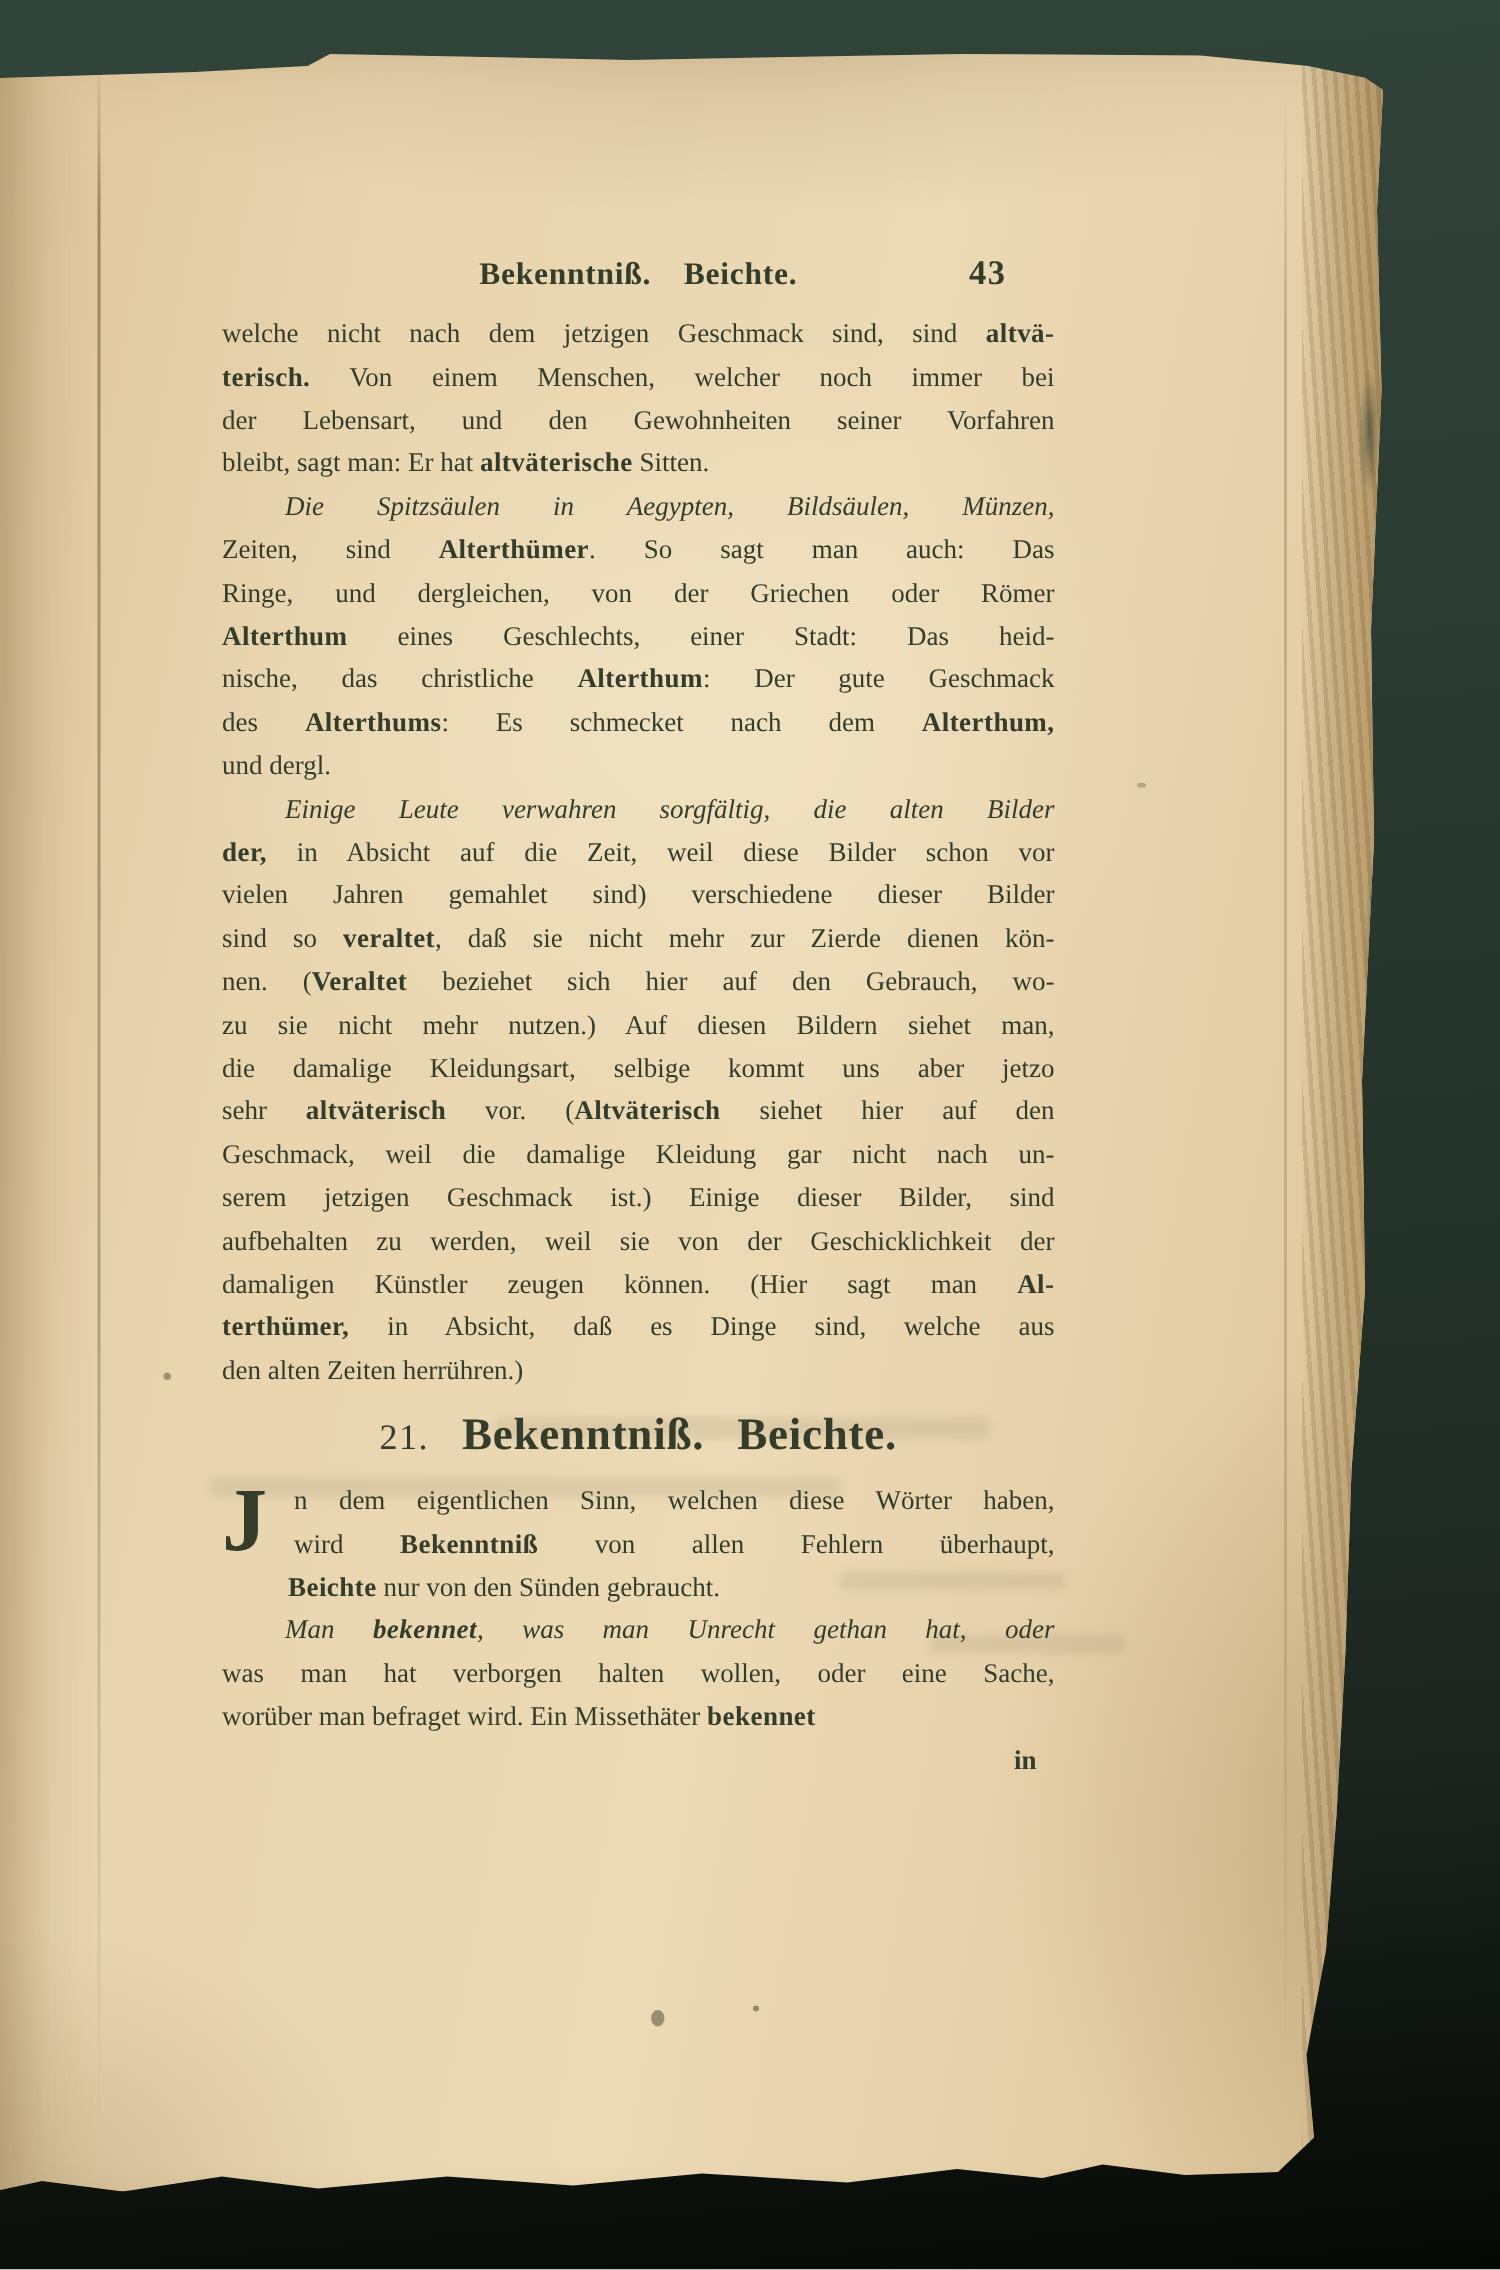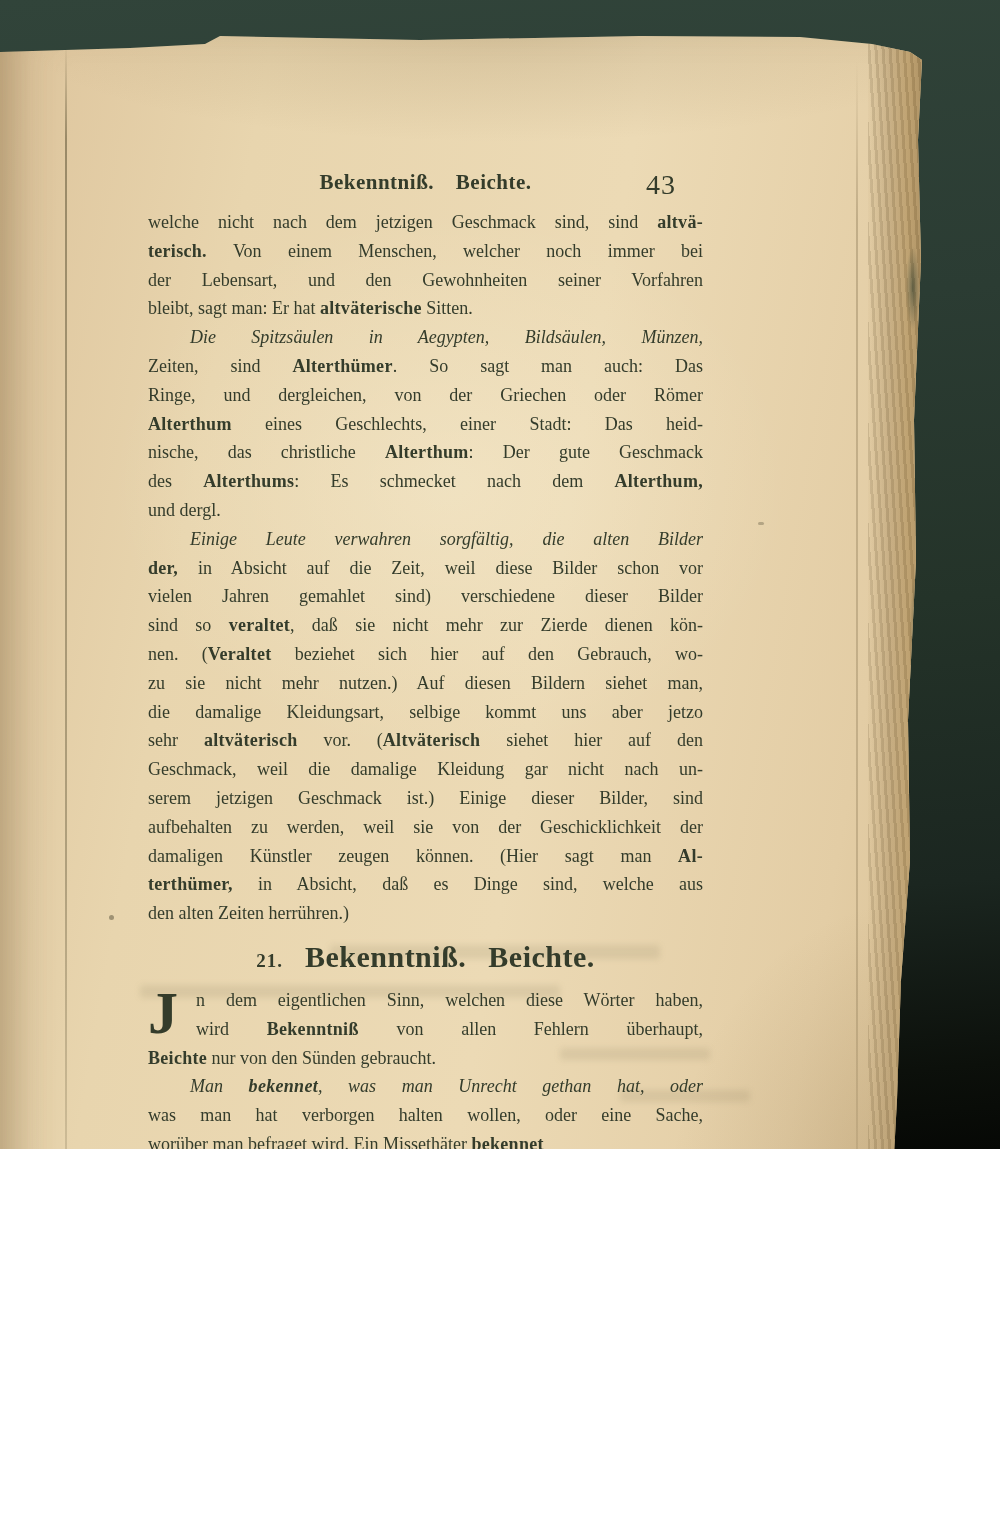--- a/index.html
+++ b/index.html
@@ -1,18 +1,18 @@
 <!DOCTYPE html>
 <html><head>
 <meta charset="utf-8">
 <style>
   html,body{margin:0;padding:0;}
   #stage{
     position:relative;
-    width:1000px;height:1149px;
+    width:1000px;height:1513px;
     overflow:hidden;
     background:linear-gradient(175deg,#31443a 0%,#2b3c33 30%,#243329 55%,#1b2620 78%,#0c100b 93%,#060805 100%);
     font-family:"Liberation Serif","DejaVu Serif",serif;
   }
   
   #page{
     position:absolute;left:0;top:0;width:1000px;height:1513px;
     clip-path:polygon(0px 52px,130px 48px,205px 44px,220px 36px,420px 40px,640px 36px,800px 37px,872px 44px,910px 52px,922px 60px,
       918px 140px,921px 260px,914px 420px,916px 560px,908px 720px,910px 860px,901px 980px,897px 1100px,891px 1210px,884px 1300px,
       871px 1370px,876px 1425px,852px 1448px,790px 1450px,735px 1443px,695px 1452px,638px 1446px,565px 1455px,468px 1449px,
@@ -49,37 +49,37 @@
   #text-column{
     position:absolute;left:148px;top:165px;width:555px;
     color:#343c2b;
   }
   .running-head{
     height:43px;line-height:34px;text-align:center;
     font-weight:bold;font-size:21px;word-spacing:16px;letter-spacing:0.5px;
   }
   .folio{
     position:absolute;left:498px;top:4px;
-    font-weight:normal;font-size:28px;letter-spacing:1px;
+    font-weight:bold;font-size:23px;letter-spacing:1px;
   }
   .para{font-size:18px;}
   .line{
     height:28.8px;line-height:28.8px;
     text-align:justify;text-align-last:justify;
     overflow:visible;white-space:nowrap;
   }
   .line.last{text-align-last:left;}
   .indent .line:first-child{padding-left:42px;font-style:italic;}
   .line b{font-weight:bold;letter-spacing:0.3px;}
   .section-heading{
     height:58px;padding-top:4px;box-sizing:border-box;
     text-align:center;font-size:30px;font-weight:bold;line-height:50px;
     word-spacing:14px;letter-spacing:0.5px;
   }
-  .section-number{font-size:19px;font-weight:bold;letter-spacing:1px;word-spacing:2px;}
+  .section-number{font-size:24px;font-weight:normal;letter-spacing:1px;word-spacing:2px;}
   .dropcap{
     float:left;width:48px;height:56px;
     font-size:60px;line-height:54px;font-weight:bold;
     text-align:left;
   }
   .catchword-row{height:28.8px;line-height:28.8px;text-align:right;padding-right:12px;font-size:18px;font-weight:bold;}
   
   .ghost{position:absolute;background:rgba(108,98,66,0.12);filter:blur(3px);border-radius:4px;}
   .speck{position:absolute;border-radius:50%;background:#55503a;}
 </style>
@@ -141,21 +141,21 @@
           <div class="line last"><span>den alten Zeiten herrühren.)</span></div>
         </div>
 
       <div class="section-heading">
         <span class="section-number">21.</span>
         <span>Bekenntniß. Beichte.</span>
       </div>
 
       <div class="para">
         <span class="dropcap">J</span>
-        <span style="display:block;">
+        <span style="display:block;margin-left:44px;">
             <div class="line"><span>n dem eigentlichen Sinn, welchen diese Wörter haben,</span></div>
             <div class="line"><span>wird </span><b>Bekenntniß</b><span> von allen Fehlern überhaupt,</span></div>
             <div class="line last"><b>Beichte</b><span> nur von den Sünden gebraucht.</span></div>
           </span>
       </div>
 
       <div class="para indent">
           <div class="line"><span>Man </span><b>bekennet</b><span>, was man Unrecht gethan hat, oder</span></div>
           <div class="line"><span>was man hat verborgen halten wollen, oder eine Sache,</span></div>
           <div class="line last"><span>worüber man befraget wird. Ein Missethäter </span><b>bekennet</b></div>

